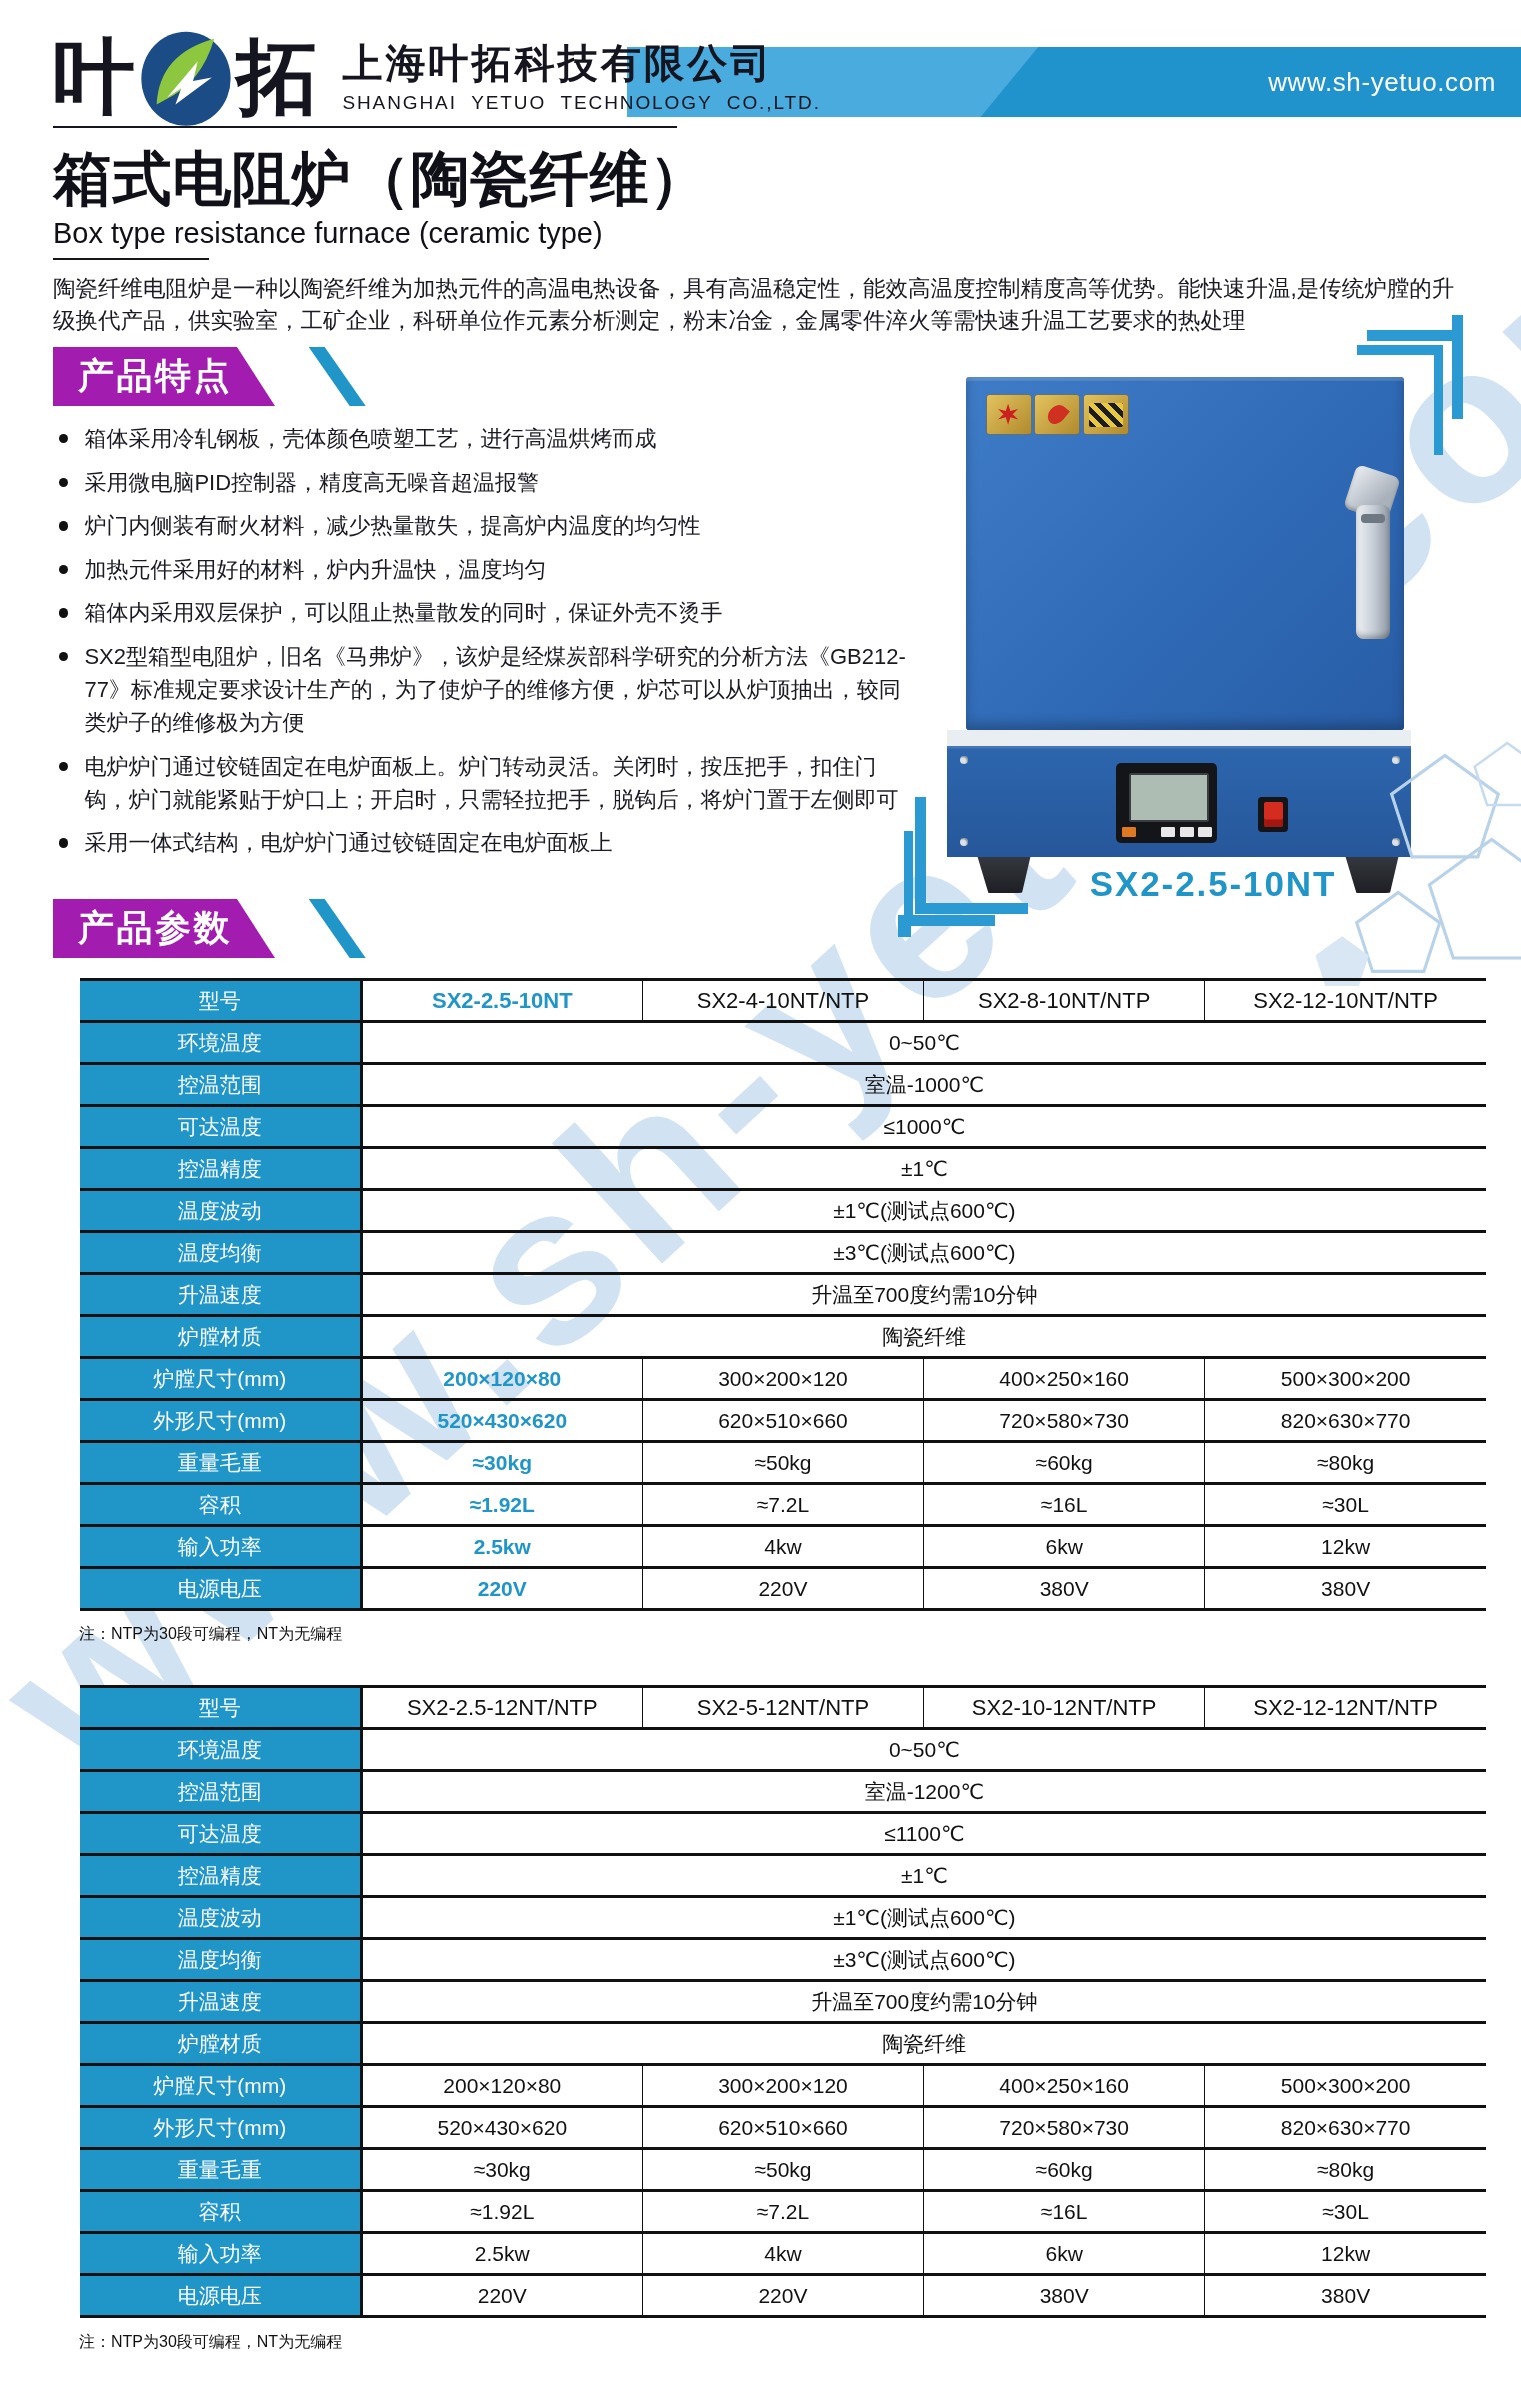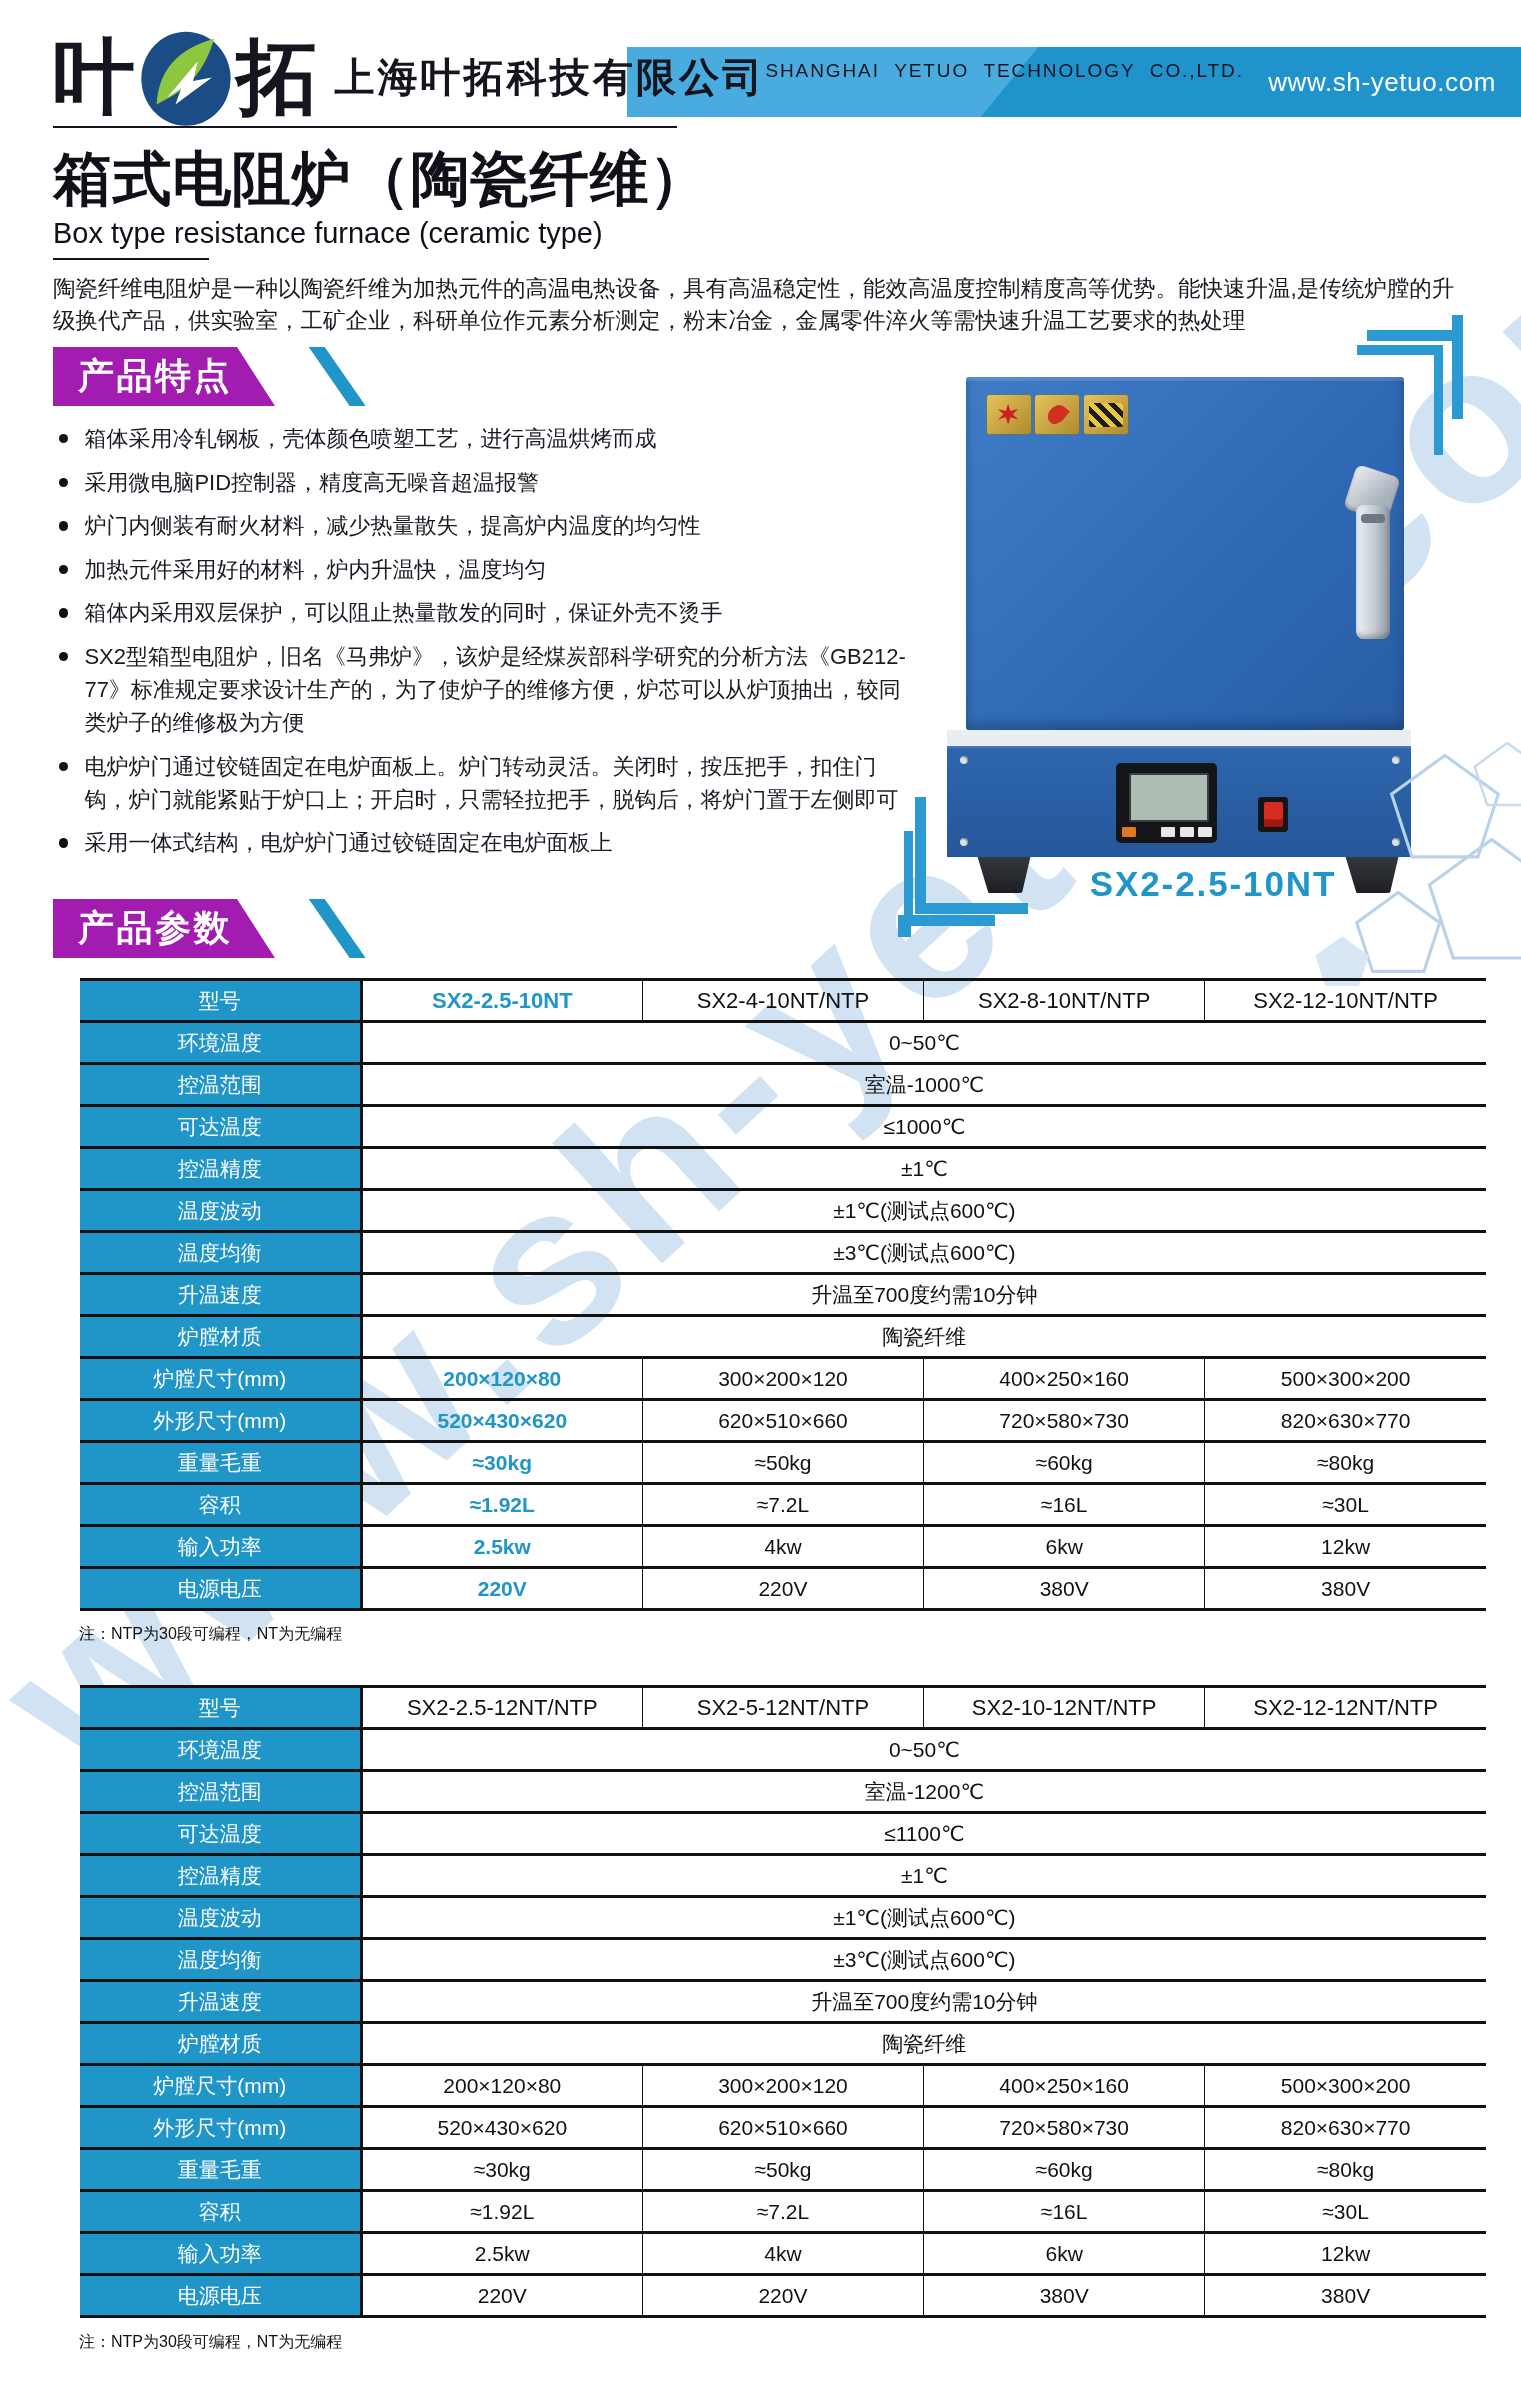--- a/index.html
+++ b/index.html
@@ -9,21 +9,21 @@
 
   
   .watermark{position:absolute;left:-50px;top:1635px;z-index:0;font-size:225px;font-weight:700;
              letter-spacing:11.2px;white-space:nowrap;color:rgba(164,198,229,.5);
              transform:rotate(-42.5deg);transform-origin:left top;}
 
   
   .logo-row{position:absolute;left:53px;top:30px;height:94px;display:flex;align-items:center;z-index:2;}
   .logo-char{font-size:82px;font-weight:900;line-height:94px;}
   .logo-icon{width:94px;height:100px;margin:0 3.7px;}
-  .company{margin-left:16px;display:flex;flex-direction:row;}
+  .company{margin-left:24px;display:flex;flex-direction:column;}
   .company-cn{font-size:40px;font-weight:700;letter-spacing:3.1px;line-height:1.15;}
   .company-en{font-size:19px;font-weight:500;letter-spacing:1.9px;word-spacing:7.5px;margin-top:6.2px;}
   .logo-rule{position:absolute;left:53px;top:126px;width:624px;height:1.9px;background:#15151f;}
 
   .banner{position:absolute;right:0;top:47px;width:894px;height:70px;background:#2193cc;z-index:1;}
   .banner::before{content:"";position:absolute;left:0;top:0;height:100%;width:46%;
                   background:#4aabde;clip-path:polygon(0 0,100% 0,86% 100%,0 100%);}
   .banner-url{position:absolute;right:25px;top:0;height:70px;line-height:70px;
               color:#fff;font-size:26px;font-weight:400;letter-spacing:0.6px;}
 

